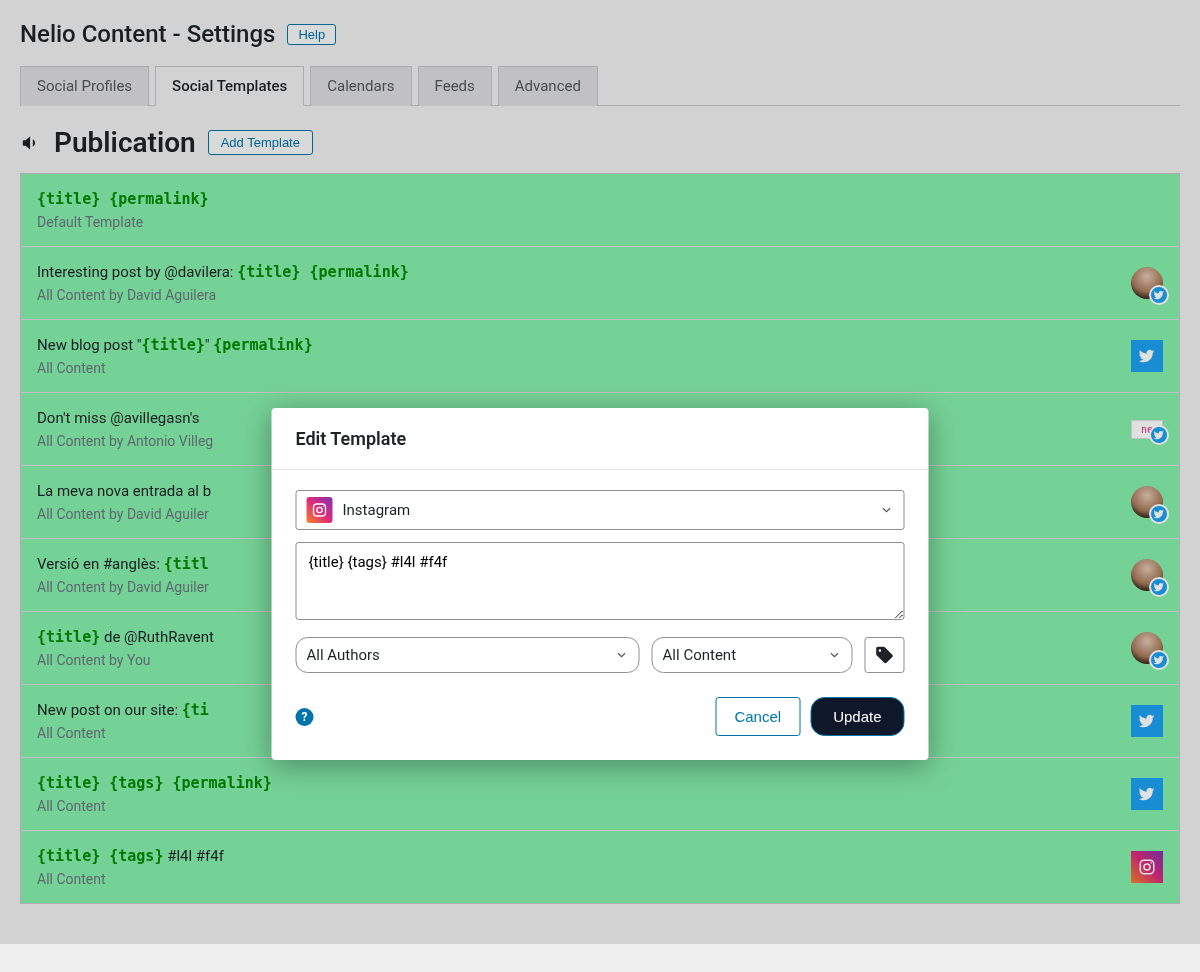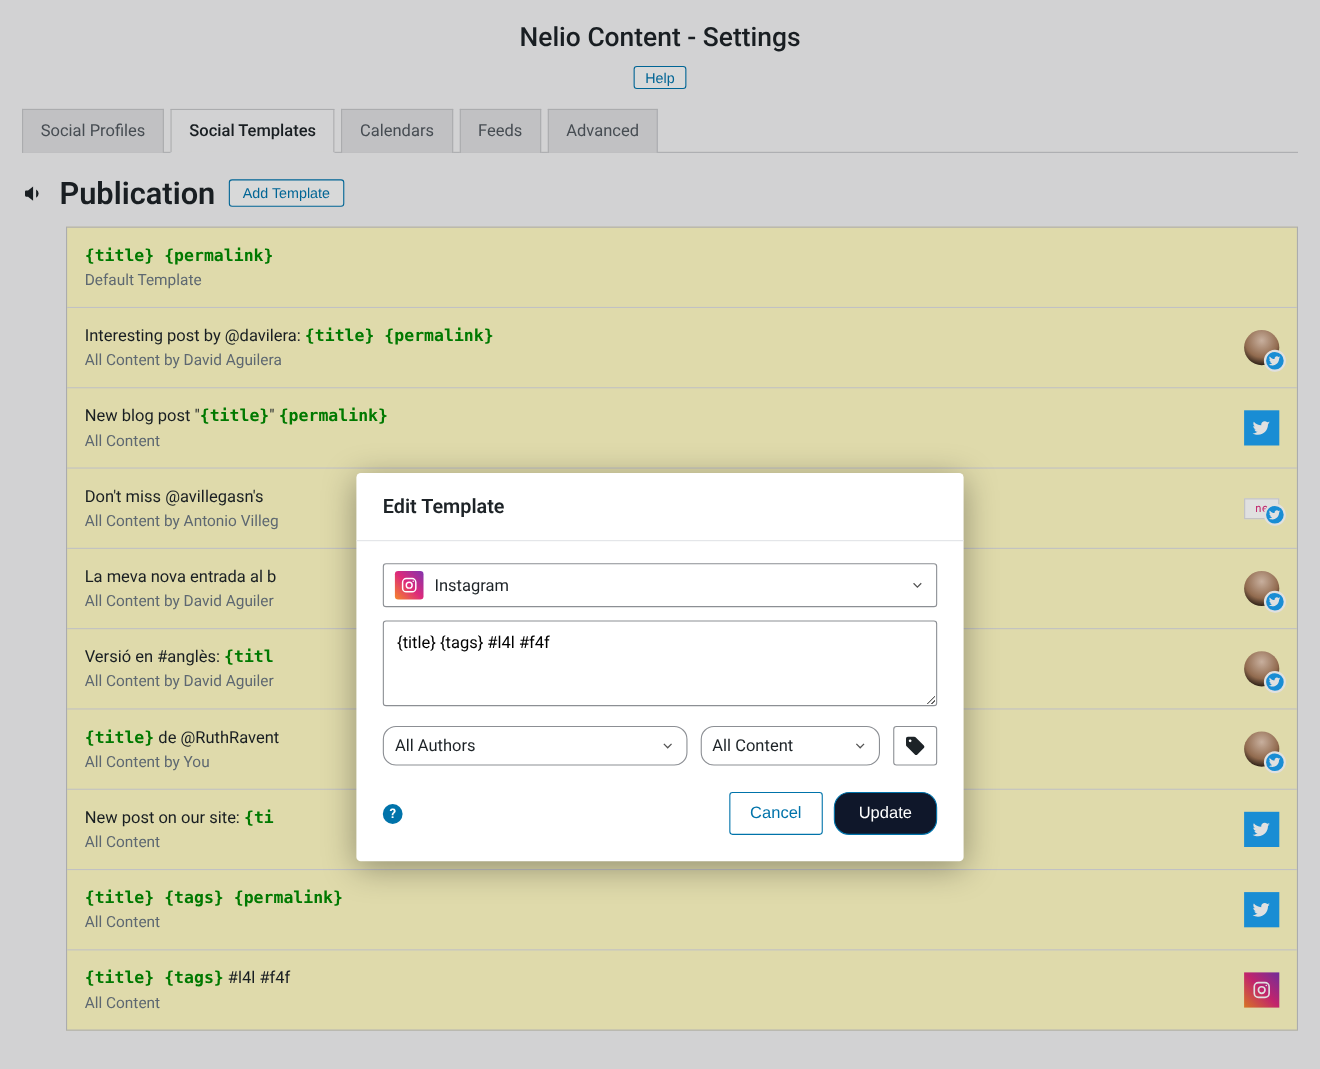--- a/index.html
+++ b/index.html
@@ -9,41 +9,41 @@
     color: #1d2327;
     font-size: 14px;
     position: relative;
   }
   .overlay-dimmer {
     position: absolute; inset: 0;
     background: rgba(0,0,0,0.12);
     z-index: 50;
   }
   .page { padding: 10px 20px 40px 20px; }
-  .page-header { display: flex; align-items: center; gap: 12px; padding: 10px 0 18px 0; flex-direction: column; }
+  .page-header { display: flex; align-items: center; gap: 12px; padding: 10px 0 18px 0; }
   .page-title { font-size: 24px; font-weight: 500; color: #1d2327; }
   .help-btn {
     border: 1px solid #0073aa; color: #0073aa; background: #f6f7f7;
     padding: 2px 10px; font-size: 13px; border-radius: 3px; cursor: pointer;
   }
   .tabs { display: flex; border-bottom: 1px solid #c3c4c7; margin-bottom: 20px; }
   .tab {
     background: #dcdcde; border: 1px solid #c3c4c7; border-bottom: none;
     padding: 10px 16px; font-size: 15px; color: #50575e; cursor: pointer;
     margin-right: 6px; margin-bottom: -1px;
   }
   .tab.active { background: #f0f0f1; border-bottom: 1px solid #f0f0f1; color: #1d2327; font-weight: 500; }
   .section-header { display: flex; align-items: center; gap: 12px; margin-bottom: 14px; }
   .section-title { font-size: 28px; font-weight: 600; }
   .megaphone { width: 22px; height: 22px; }
   .add-template-btn {
     border: 1px solid #0073aa; color: #0073aa; background: #f6f7f7;
     padding: 4px 12px; font-size: 13px; border-radius: 3px; cursor: pointer;
   }
-  .template-list { border: 1px solid #c3c4c7; background: #fef9c3; margin-left: 40px; }
+  .template-list { border: 1px solid #c3c4c7; background: #86efac; }
   .template-row {
     border-bottom: 1px solid #dcdcde; padding: 16px 16px;
     display: flex; align-items: center; gap: 12px;
   }
   .template-row:last-child { border-bottom: none; }
   .template-text { flex: 1; }
   .template-pattern { font-size: 15px; margin-bottom: 6px; }
   .placeholder-token { font-family: ui-monospace, Menlo, Consolas, monospace; color: #008a00; font-weight: 600; }
   .hashtag-text { color: #1d2327; }
   .template-meta { font-size: 14px; color: #6c7781; }
@@ -67,22 +67,22 @@
     border: 2px solid #fff;
   }
   .nelio-thumb {
     width: 32px; height: 19px; background:#fff; border:1px solid #dcdcde;
     display:flex; align-items:center; justify-content:center;
     font-size:10px; color:#dd2a7b; font-family:monospace;
   }
 
   
   .modal-wrap {
-    position: absolute; left: 50%; top: 430px; transform: translateX(-50%);
-    width: 552px; background:#fff; border-radius: 4px;
+    position: absolute; left: 50%; top: 408px; transform: translateX(-50%);
+    width: 657px; background:#fff; border-radius: 4px;
     box-shadow: 0 6px 30px rgba(0,0,0,0.35);
     z-index: 100;
   }
   .modal-header { padding: 20px 24px; border-bottom: 1px solid #e2e4e7; }
   .modal-title { font-size: 18px; font-weight: 600; }
   .modal-body { padding: 20px 24px 8px 24px; }
   .platform-select {
     display:flex; align-items:center; gap:10px;
     border:1px solid #8c8f94; border-radius:3px; padding:6px 10px;
     width:100%; margin-bottom:12px; background:#fff; cursor:pointer;

